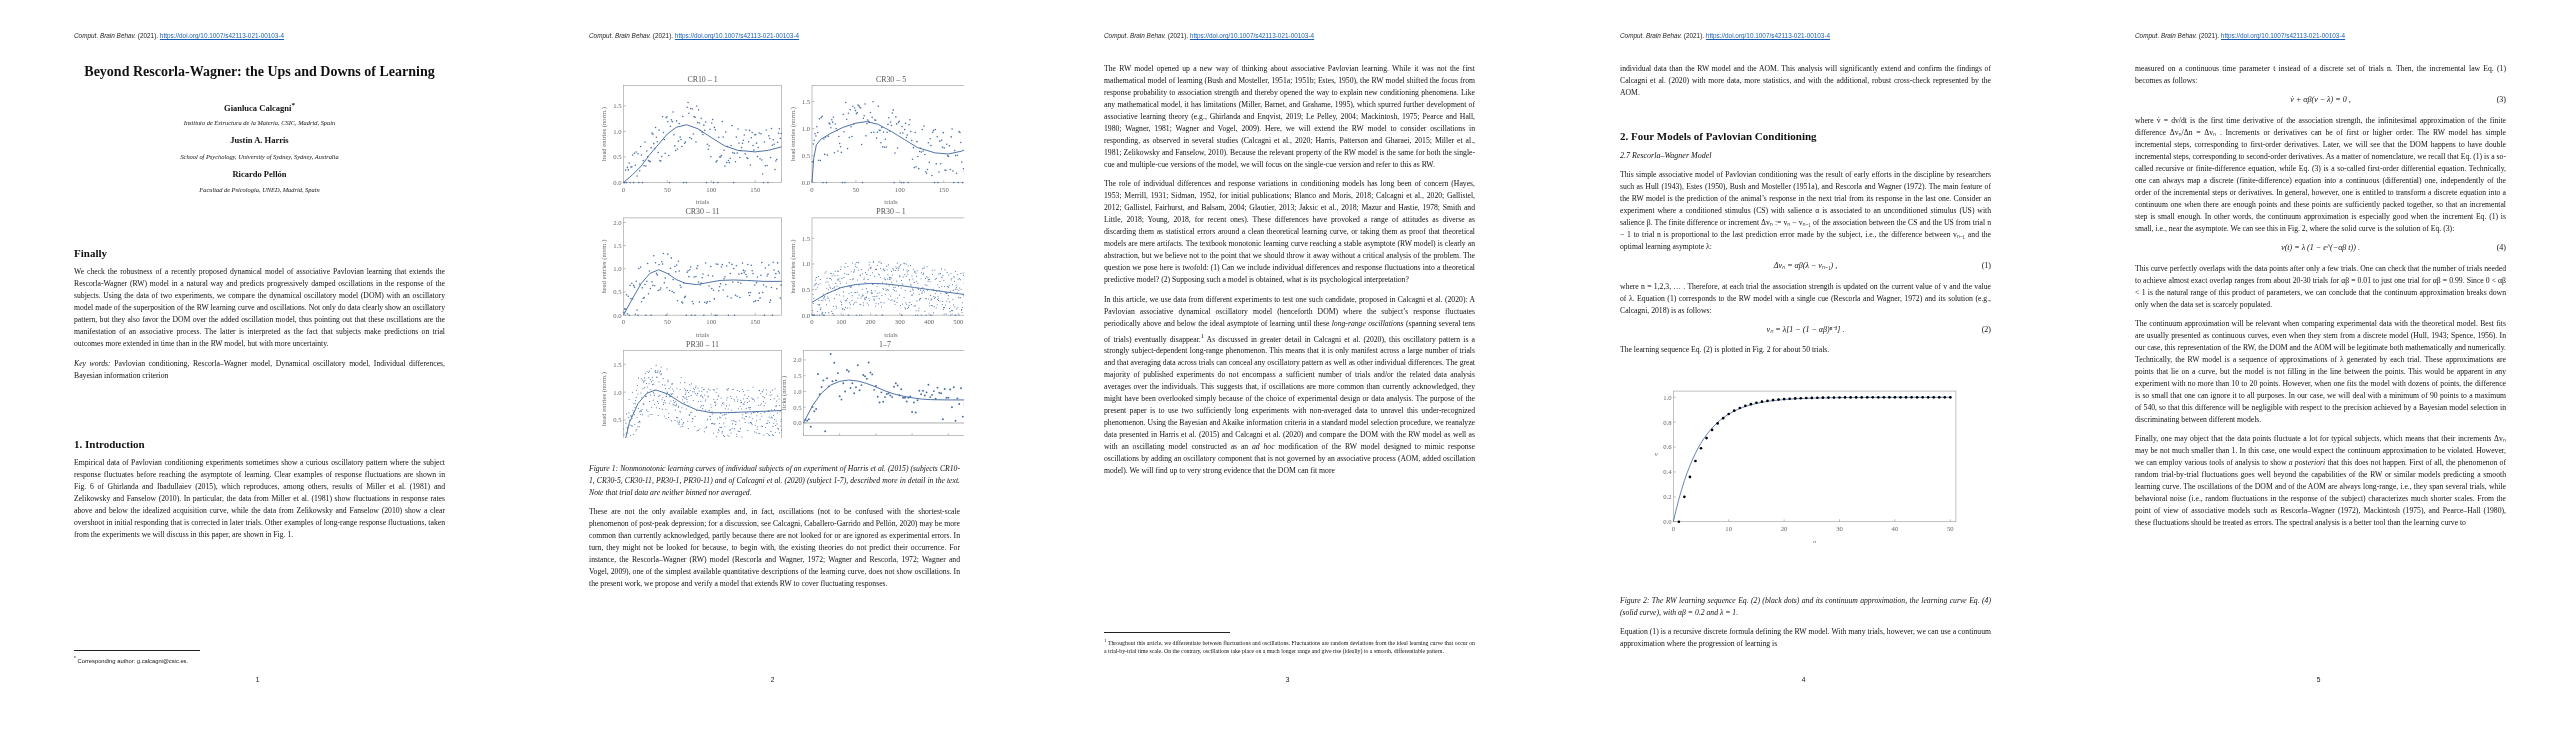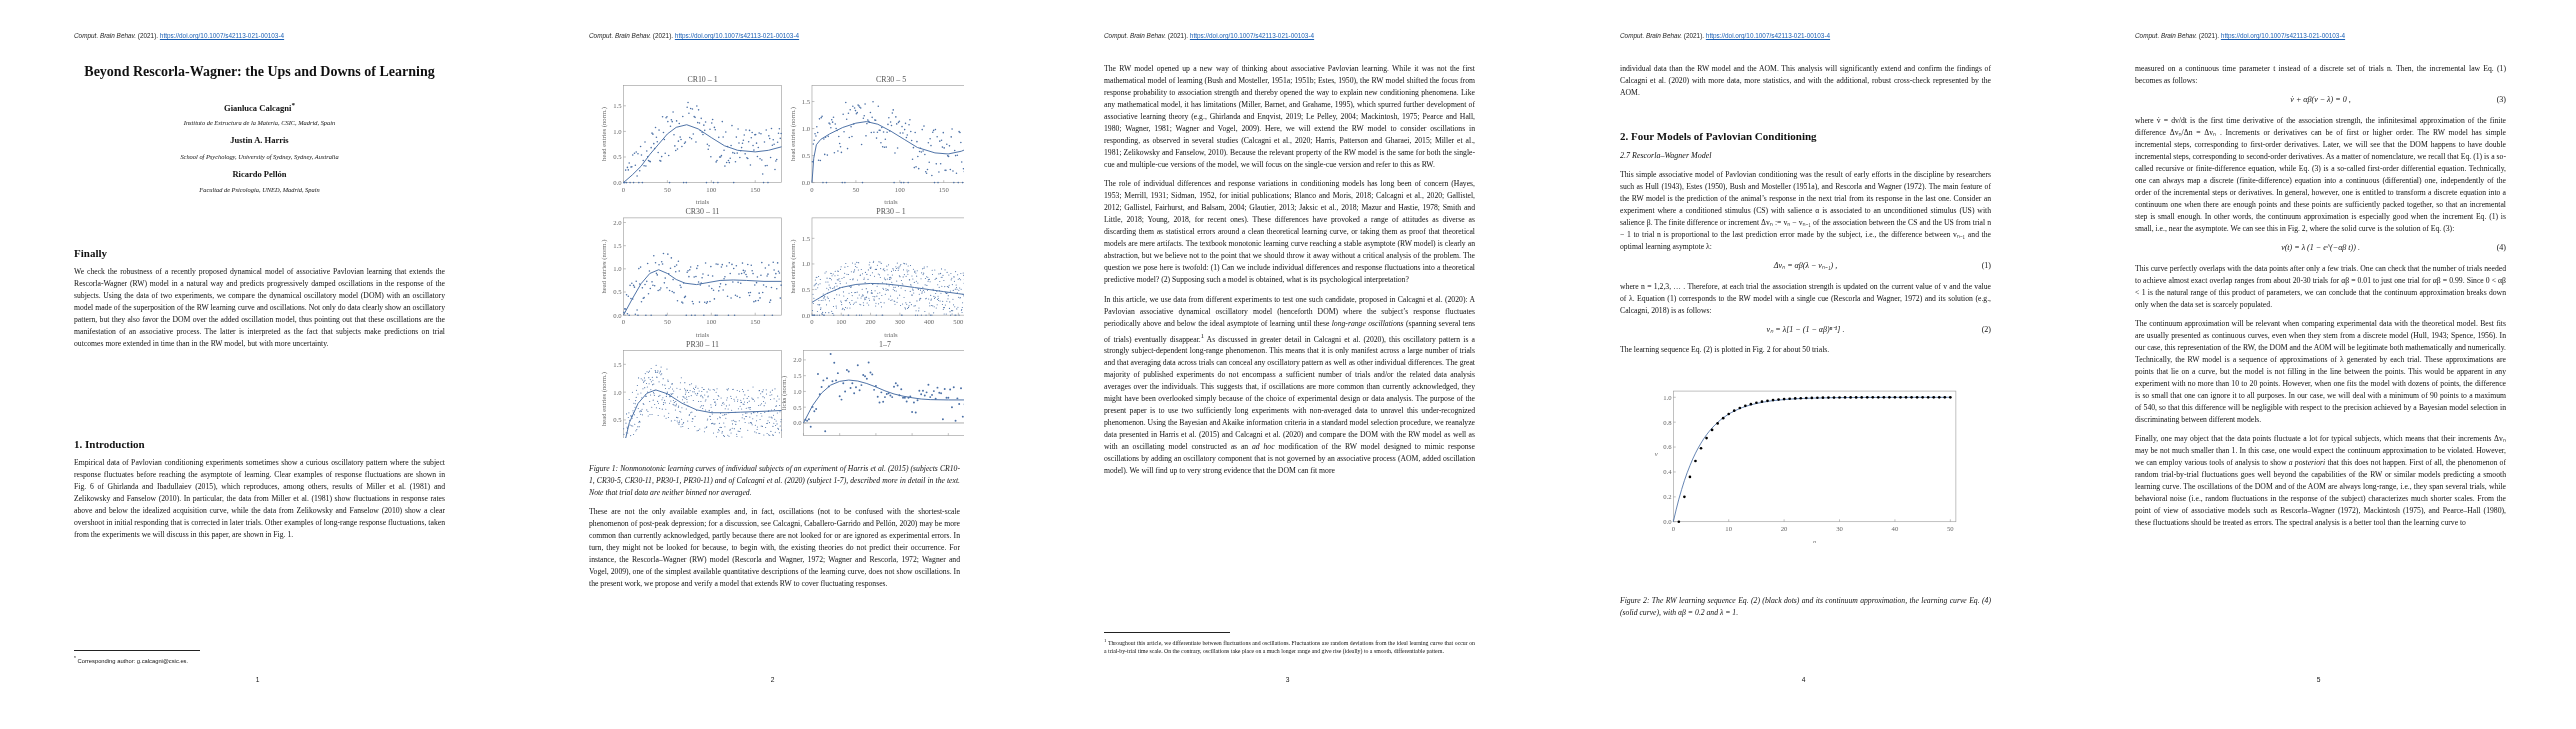--- a/index.html
+++ b/index.html
@@ -37,20 +37,21 @@
   <div class="author" style="top:101px;"><span>Gianluca Calcagni</span><sup>*</sup></div>
   <div class="affil" style="top:119px;">Instituto de Estructura de la Materia, CSIC, Madrid, Spain</div>
   <div class="author" style="top:135px;">Justin A. Harris</div>
   <div class="affil" style="top:153px;">School of Psychology, University of Sydney, Sydney, Australia</div>
   <div class="author" style="top:169px;">Ricardo Pellón</div>
   <div class="affil" style="top:186px;">Facultad de Psicología, UNED, Madrid, Spain</div>
 
   <div class="body" style="top:247px;">
     <h3 class="sec">Finally</h3>
     <p>We check the robustness of a recently proposed dynamical model of associative Pavlovian learning that extends the Rescorla-Wagner (RW) model in a natural way and predicts progressively damped oscillations in the response of the subjects. Using the data of two experiments, we compare the dynamical oscillatory model (DOM) with an oscillatory model made of the superposition of the RW learning curve and oscillations. Not only do data clearly show an oscillatory pattern, but they also favor the DOM over the added oscillation model, thus pointing out that these oscillations are the manifestation of an associative process. The latter is interpreted as the fact that subjects make predictions on trial outcomes more extended in time than in the RW model, but with more uncertainty.</p>
+    <p><i>Key words:</i> <span>Pavlovian conditioning, Rescorla–Wagner model, Dynamical oscillatory model, Individual differences, Bayesian information criterion</span></p>
   </div>
 
   <div class="body" style="top:438px;">
     <h3 class="sec">1. Introduction</h3>
     <p>Empirical data of Pavlovian conditioning experiments sometimes show a curious oscillatory pattern where the subject response fluctuates before reaching the asymptote of learning. Clear examples of response fluctuations are shown in Fig. 6 of Ghirlanda and Ibadullaiev (2015), which reproduces, among others, results of Miller et al. (1981) and Zelikowsky and Fanselow (2010). In particular, the data from Miller et al. (1981) show fluctuations in response rates above and below the idealized acquisition curve, while the data from Zelikowsky and Fanselow (2010) show a clear overshoot in initial responding that is corrected in later trials. Other examples of long-range response fluctuations, taken from the experiments we will discuss in this paper, are shown in Fig. 1.</p>
   </div>
 
   <div class="body" style="top:650px;">
     <div class="fnrule"></div>
     <div class="fn" style="font-family:'Liberation Sans',sans-serif;"><sup>*</sup> <span>Corresponding author: g.calcagni@csic.es.</span></div>
@@ -2056,20 +2057,21 @@
         <circle cx="410.2941176470588" cy="10.249243536592445" r="2.2" fill="#000000"></circle>
         <circle cx="419.4117647058824" cy="10.247013876893021" r="2.2" fill="#000000"></circle>
         <circle cx="428.52941176470586" cy="10.245230149133477" r="2.2" fill="#000000"></circle>
         <circle cx="437.6470588235294" cy="10.243803166925801" r="2.2" fill="#000000"></circle>
         <circle cx="446.7647058823529" cy="10.242661581159723" r="2.2" fill="#000000"></circle>
         <circle cx="455.88235294117646" cy="10.241748312546832" r="2.2" fill="#000000"></circle>
       </g>
     </svg>
   <div class="body" style="top:595px;">
     <p class="caption">Figure 2: The RW learning sequence Eq. (2) (black dots) and its continuum approximation, the learning curve Eq. (4) (solid curve), with αβ = 0.2 and λ = 1.</p>
+    <p>Equation (1) is a recursive discrete formula defining the RW model. With many trials, however, we can use a continuum approximation where the progression of learning is</p>
   </div>
   <div class="pnum">4</div>
 </div>
 
 <div class="page" style="left:2061px;">
   <div class="hdr">
     <i>Comput. Brain Behav.</i>
     <span>(2021).</span>
     <a>https://doi.org/10.1007/s42113-021-00103-4</a>
   </div>

